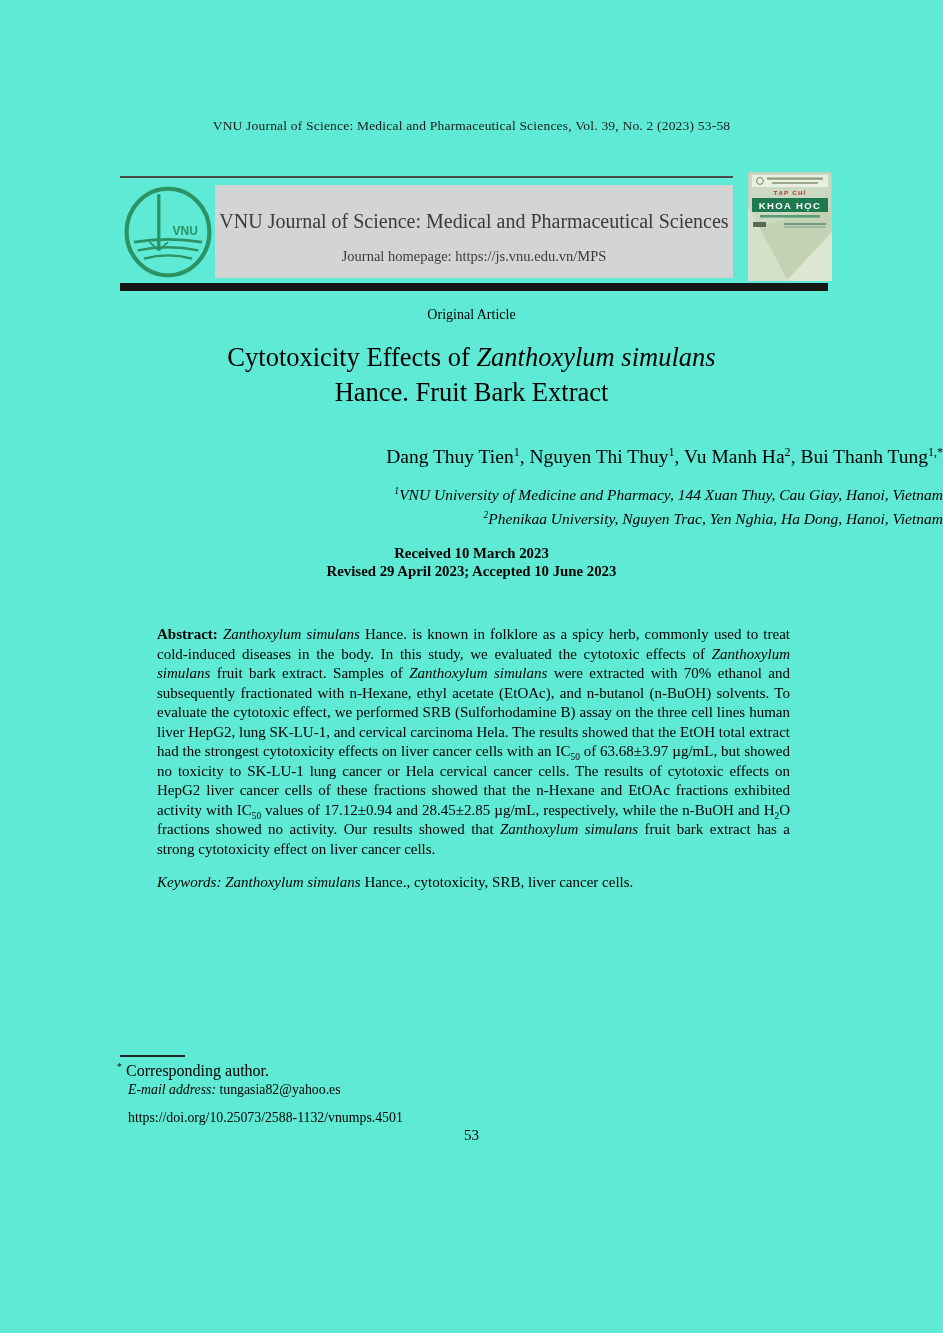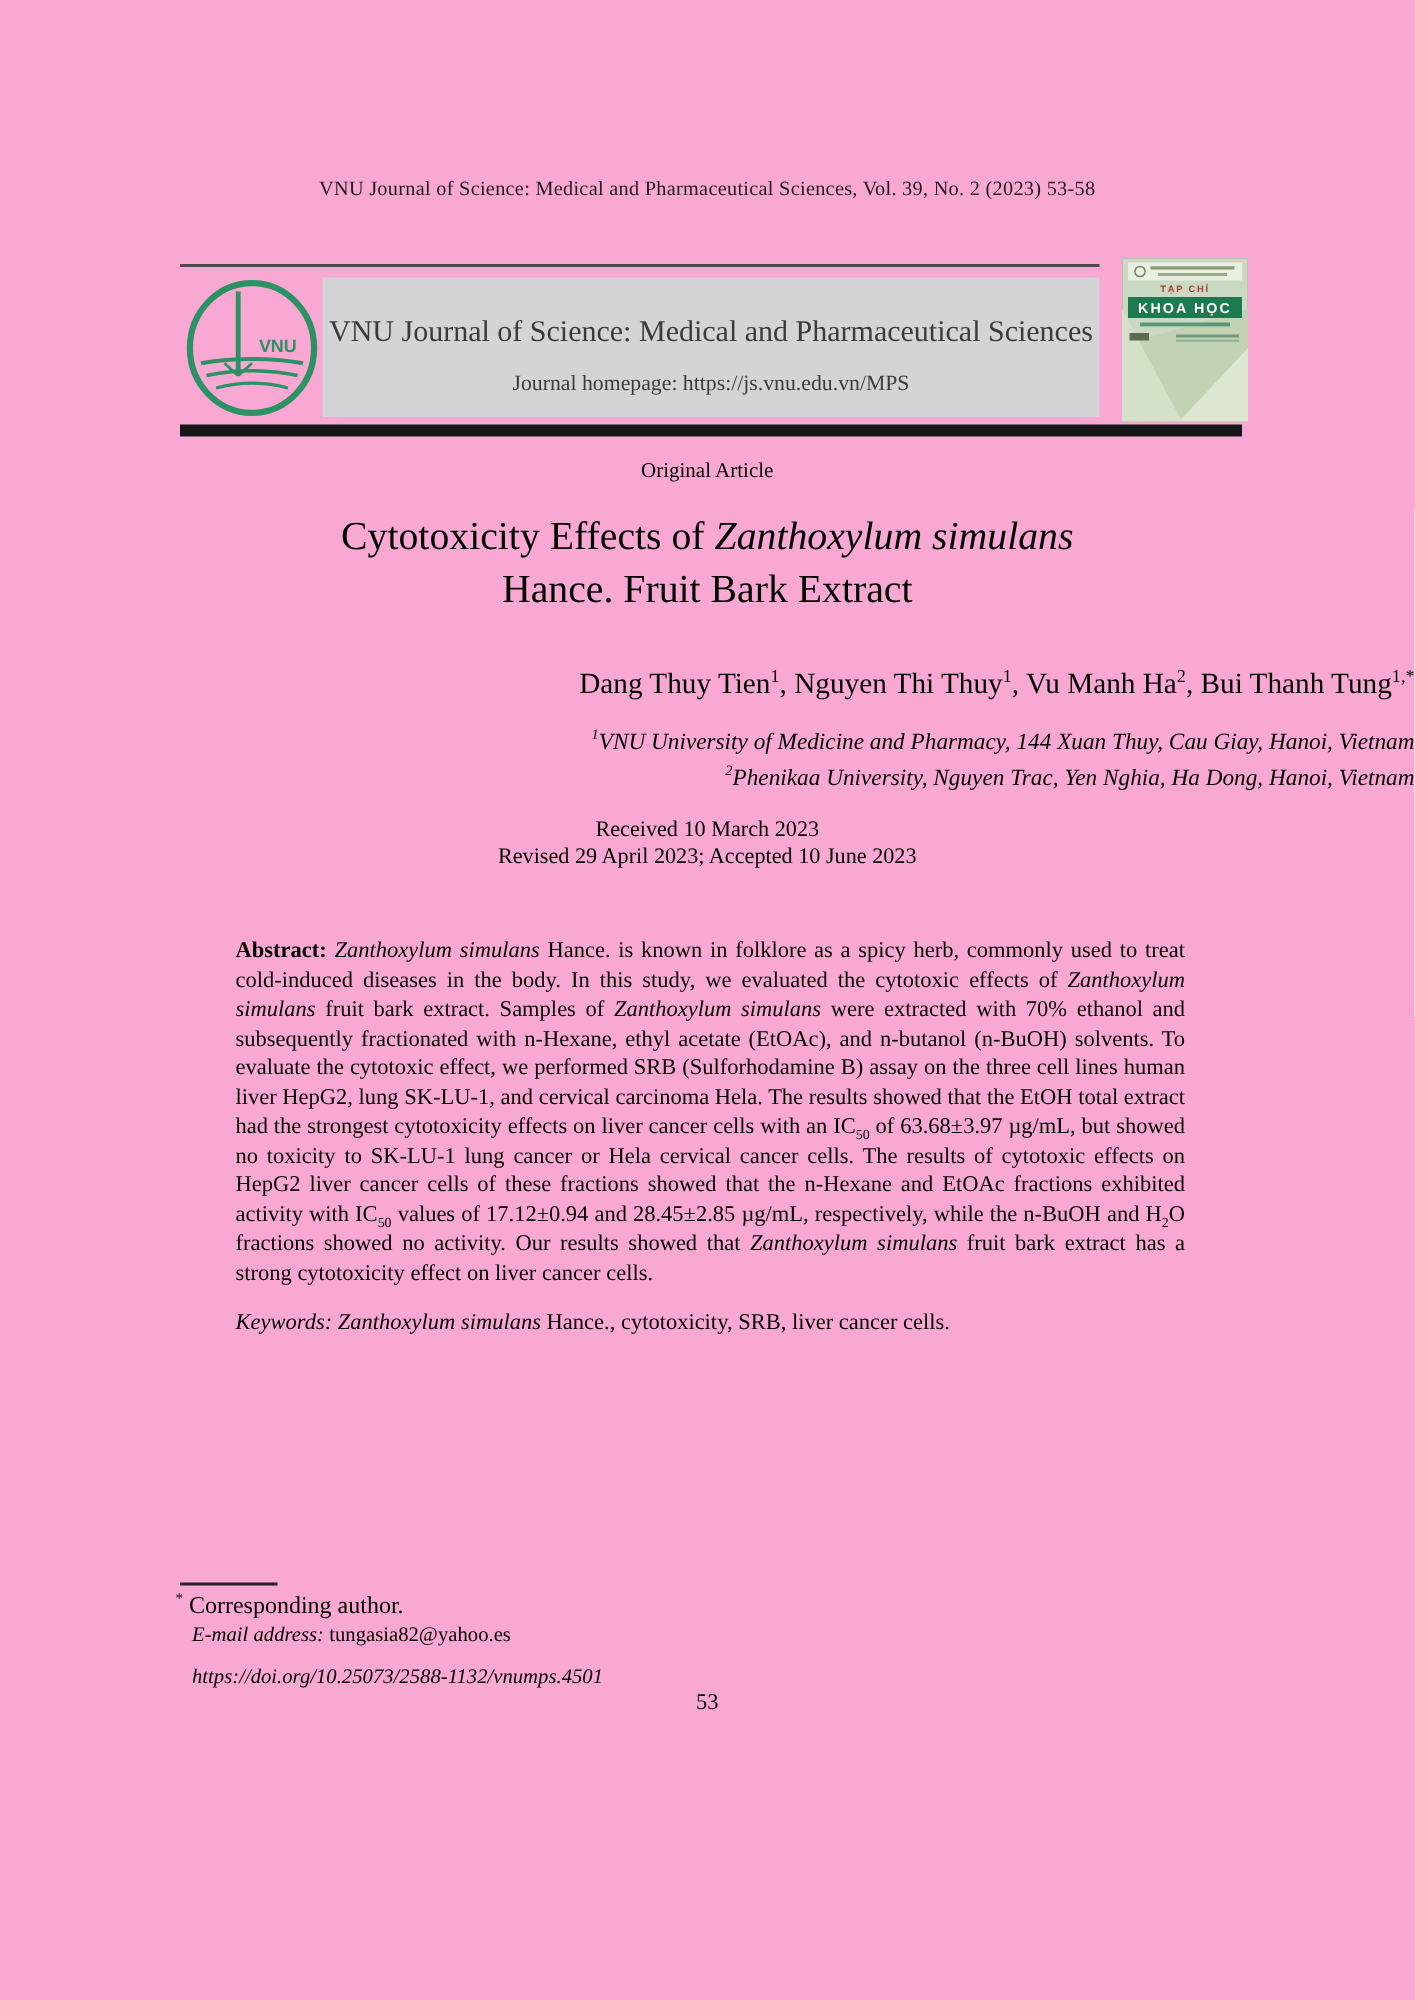--- a/index.html
+++ b/index.html
@@ -1,21 +1,21 @@
 <!DOCTYPE html>
 <html><head>
 <meta charset="utf-8">
 <style>
   html, body { margin:0; padding:0; background:#ffffff; }
   .page {
     position: relative;
     width: 943px;
     height: 1333px;
     margin: 0 auto;
-    background: #f9a8d4;
+    background: #5eead4;
     font-family: "Liberation Serif", serif;
     color: #000;
     overflow: hidden;
   }
   .running-head {
     position: absolute; top: 118px; left: 0; width: 100%;
     text-align: center; font-size: 13.5px; color: #1c1c1c;
     letter-spacing: 0.2px;
   }
   
@@ -64,21 +64,21 @@
     text-align: right; font-size: 19.5px;
   }
   .affil {
     position: absolute; left: 0; width: 100%;
     text-align: right; font-size: 15.5px; font-style: italic;
   }
   .affil-1 { top: 486px; }
   .affil-2 { top: 510px; }
   .date-line {
     position: absolute; left: 0; width: 100%;
-    text-align: center; font-size: 14.8px;
+    text-align: center; font-size: 14.8px; font-weight: bold;
   }
   .date-received { top: 545px; }
   .date-revised  { top: 563px; }
   
   .abstract {
     position: absolute; top: 625px; left: 157px; width: 633px;
     font-size: 15px; line-height: 19.5px; text-align: justify;
   }
   .keywords {
     position: absolute; top: 874px; left: 157px; width: 633px;
@@ -93,21 +93,21 @@
     position: absolute; top: 1062px; left: 117px;
     font-size: 16px;
     text-align: center;
   }
   .fn-email {
     position: absolute; top: 1082px; left: 128px;
     font-size: 13.8px; cursor: pointer;
   }
   .fn-doi {
     position: absolute; top: 1110px; left: 128px;
-    font-size: 13.8px; cursor: pointer; font-style: italic;
+    font-size: 13.8px; cursor: pointer;
   }
   .page-number {
     position: absolute; top: 1127px; left: 0; width: 100%;
     text-align: center; font-size: 15px;
   }
   
   .seg-i { font-style: italic; }
   .seg-b { font-weight: bold; }
   sup { font-size: 0.62em; line-height: 0; }
   sub { font-size: 0.62em; line-height: 0; }

